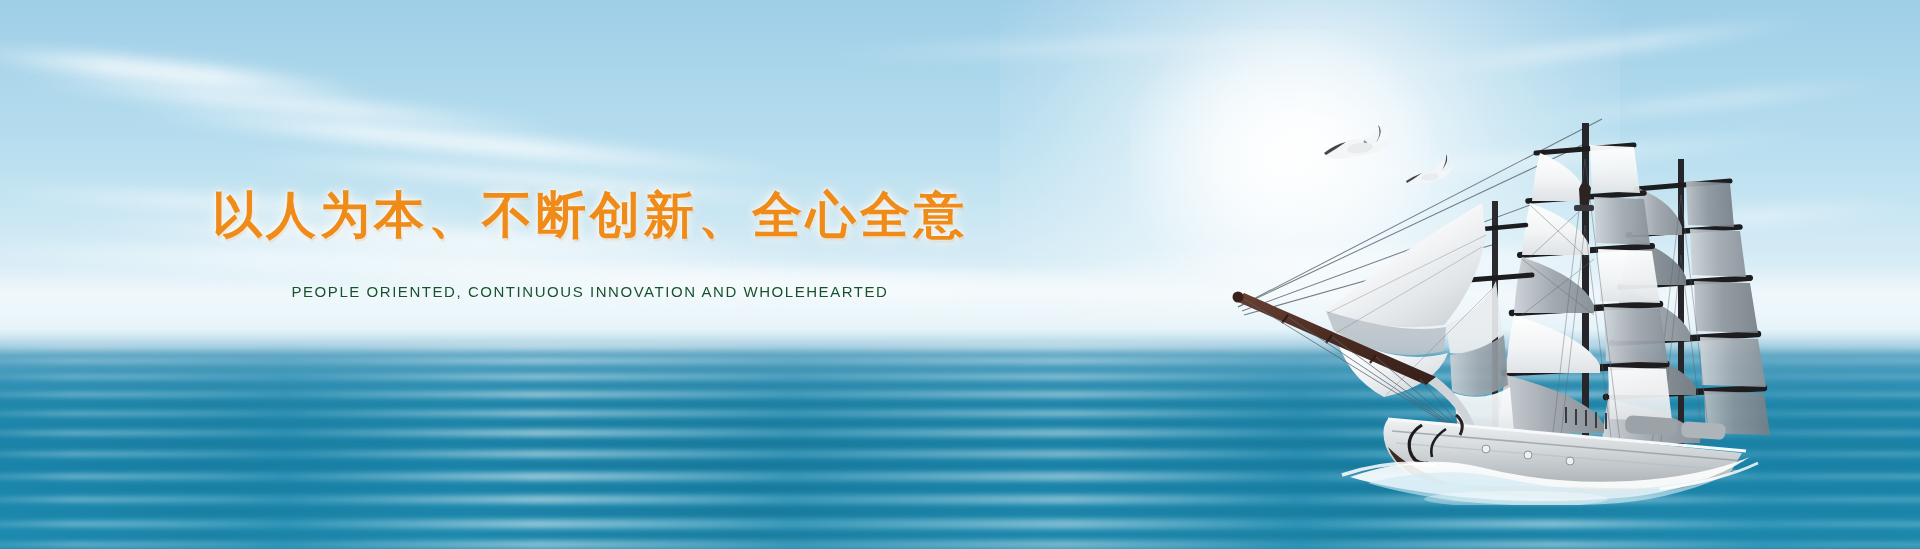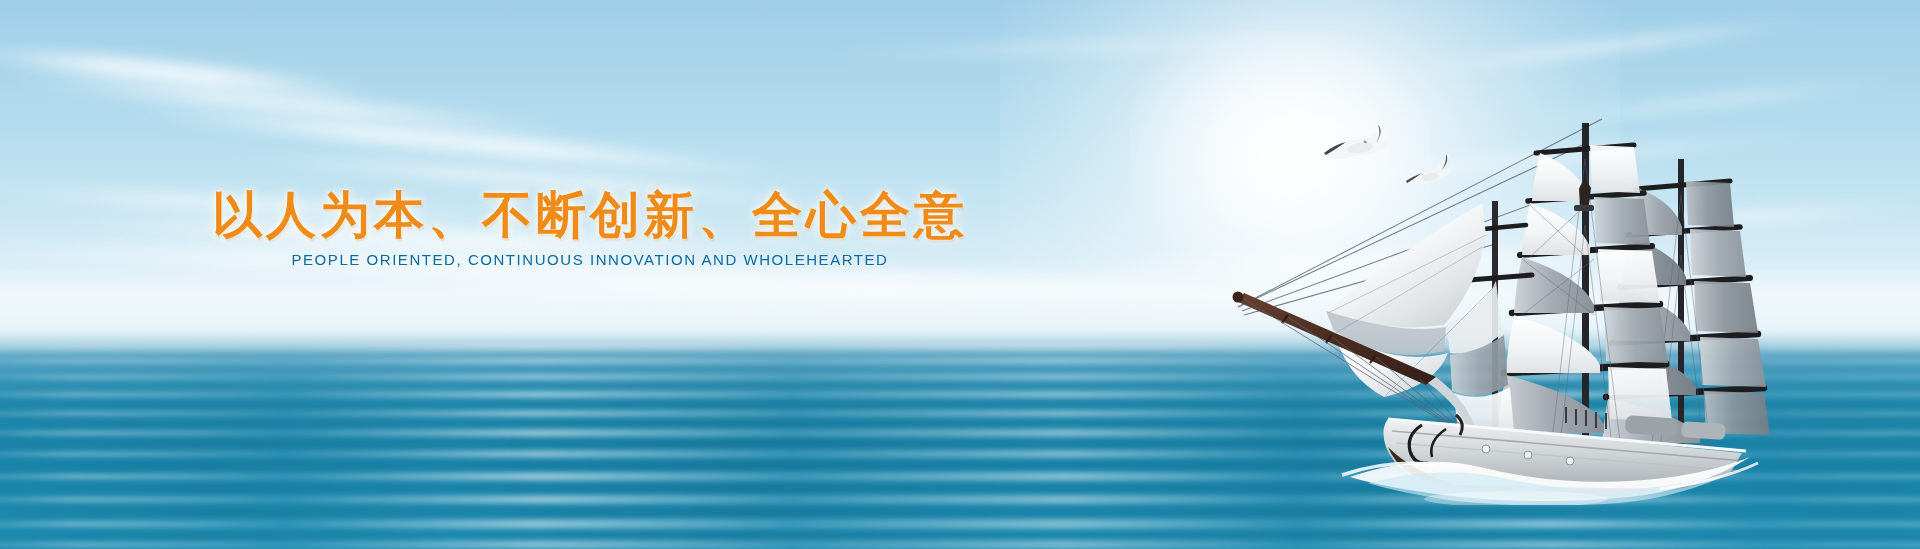--- a/index.html
+++ b/index.html
@@ -137,25 +137,25 @@
     letter-spacing:4px;
     line-height:1.18;
     text-shadow:
       0 0 3px rgba(255,255,255,.95),
       0 0 8px rgba(255,255,255,.85),
       0 0 16px rgba(255,248,235,.65),
       1px 2px 2px rgba(170,90,0,.28);
     white-space:nowrap;
   }
   .subtitle {
-    margin-top:6px;
+    margin-top:38px;
     font-family:"Liberation Sans",sans-serif;
     font-size:15px;
     font-weight:400;
-    color:#0369a1;
+    color:#14532d;
     letter-spacing:1.55px;
     white-space:nowrap;
     text-shadow:0 1px 1px rgba(255,255,255,.75);
   }
 
   
   .ship-layer {
     position:absolute; left:1230px; top:85px; width:690px; height:420px;
     z-index:30;
   }

